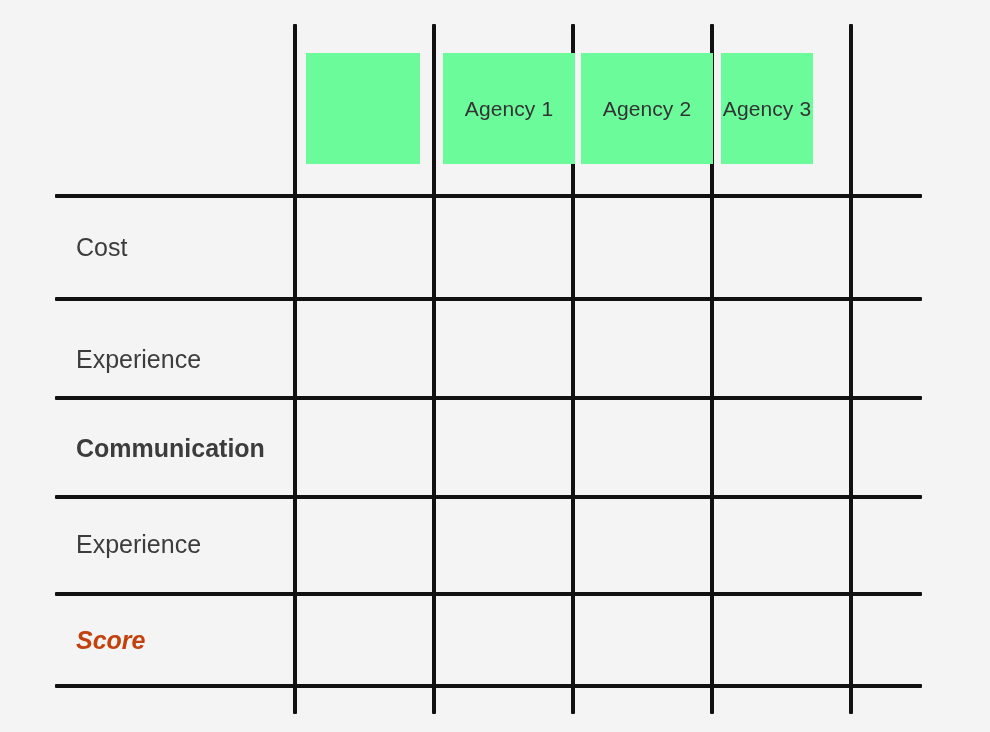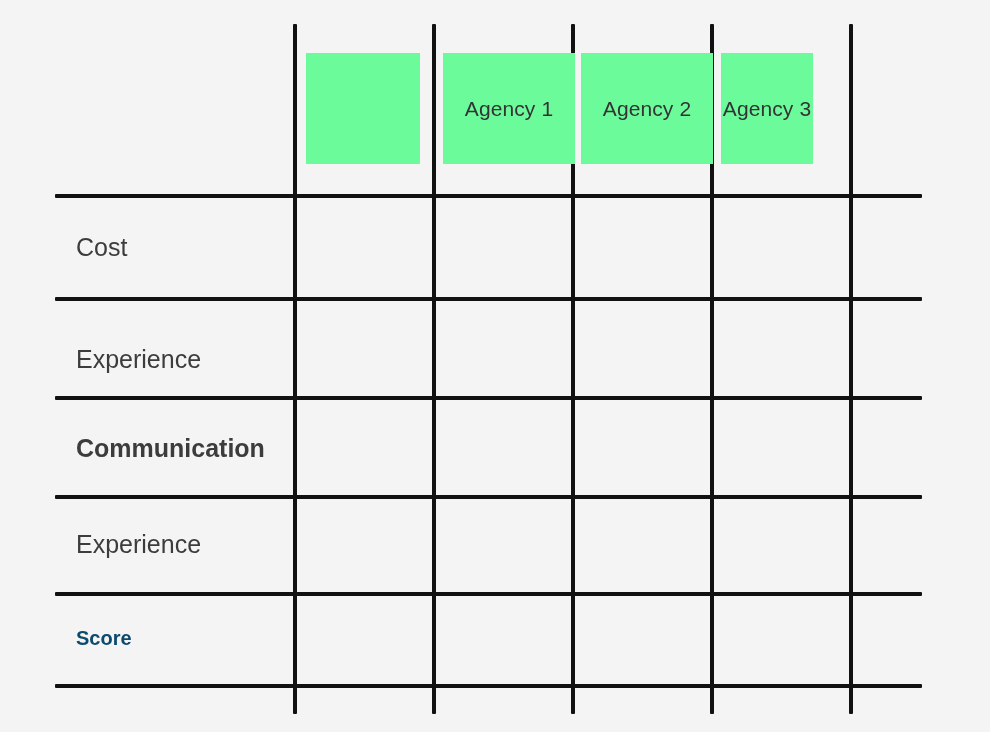--- a/index.html
+++ b/index.html
@@ -57,22 +57,23 @@
   .row-label {
     position: absolute;
     left: 76px;
     font-size: 25px;
     color: #3c3c3c;
     line-height: 1;
     white-space: nowrap;
   }
   .row-label.bold {
     font-weight: bold;
-    font-size: 20px;
-    color: #0c4a6e;
+    font-size: 25px;
+    color: #c2410c;
+    font-style: italic;
   }
 
   
   .cell {
     position: absolute;
     background: transparent;
   }
 </style>
 </head>
 <body>

